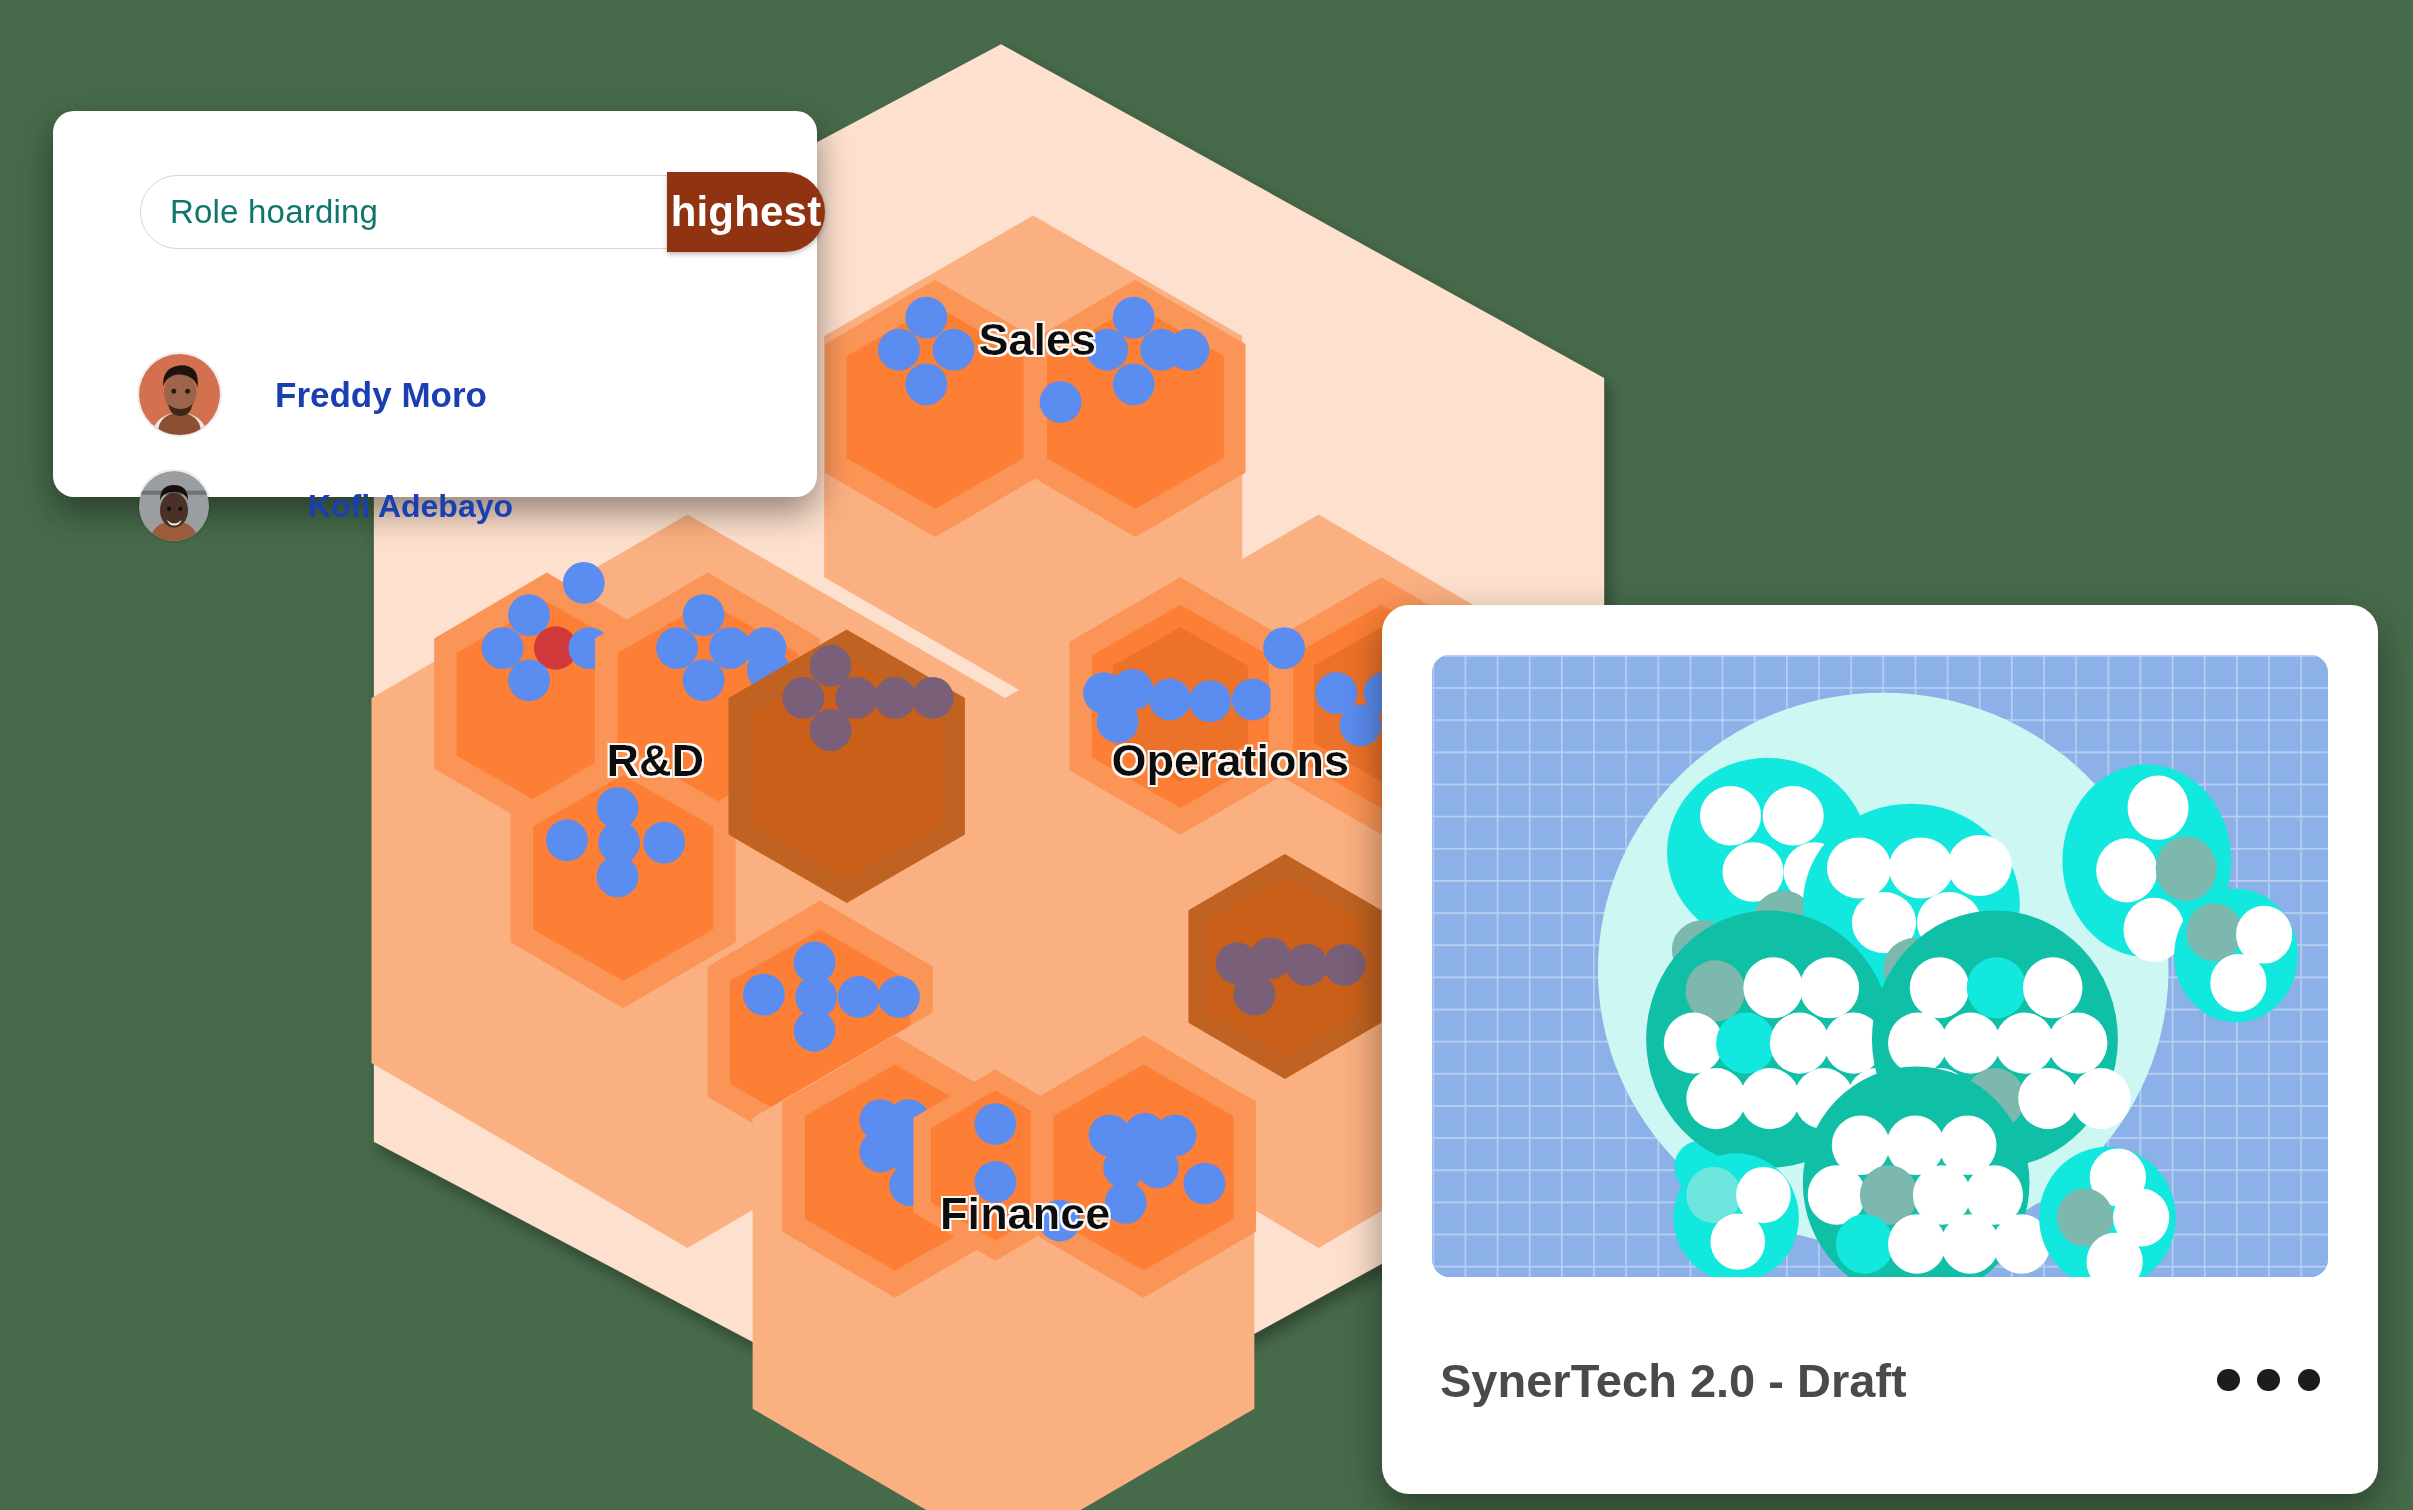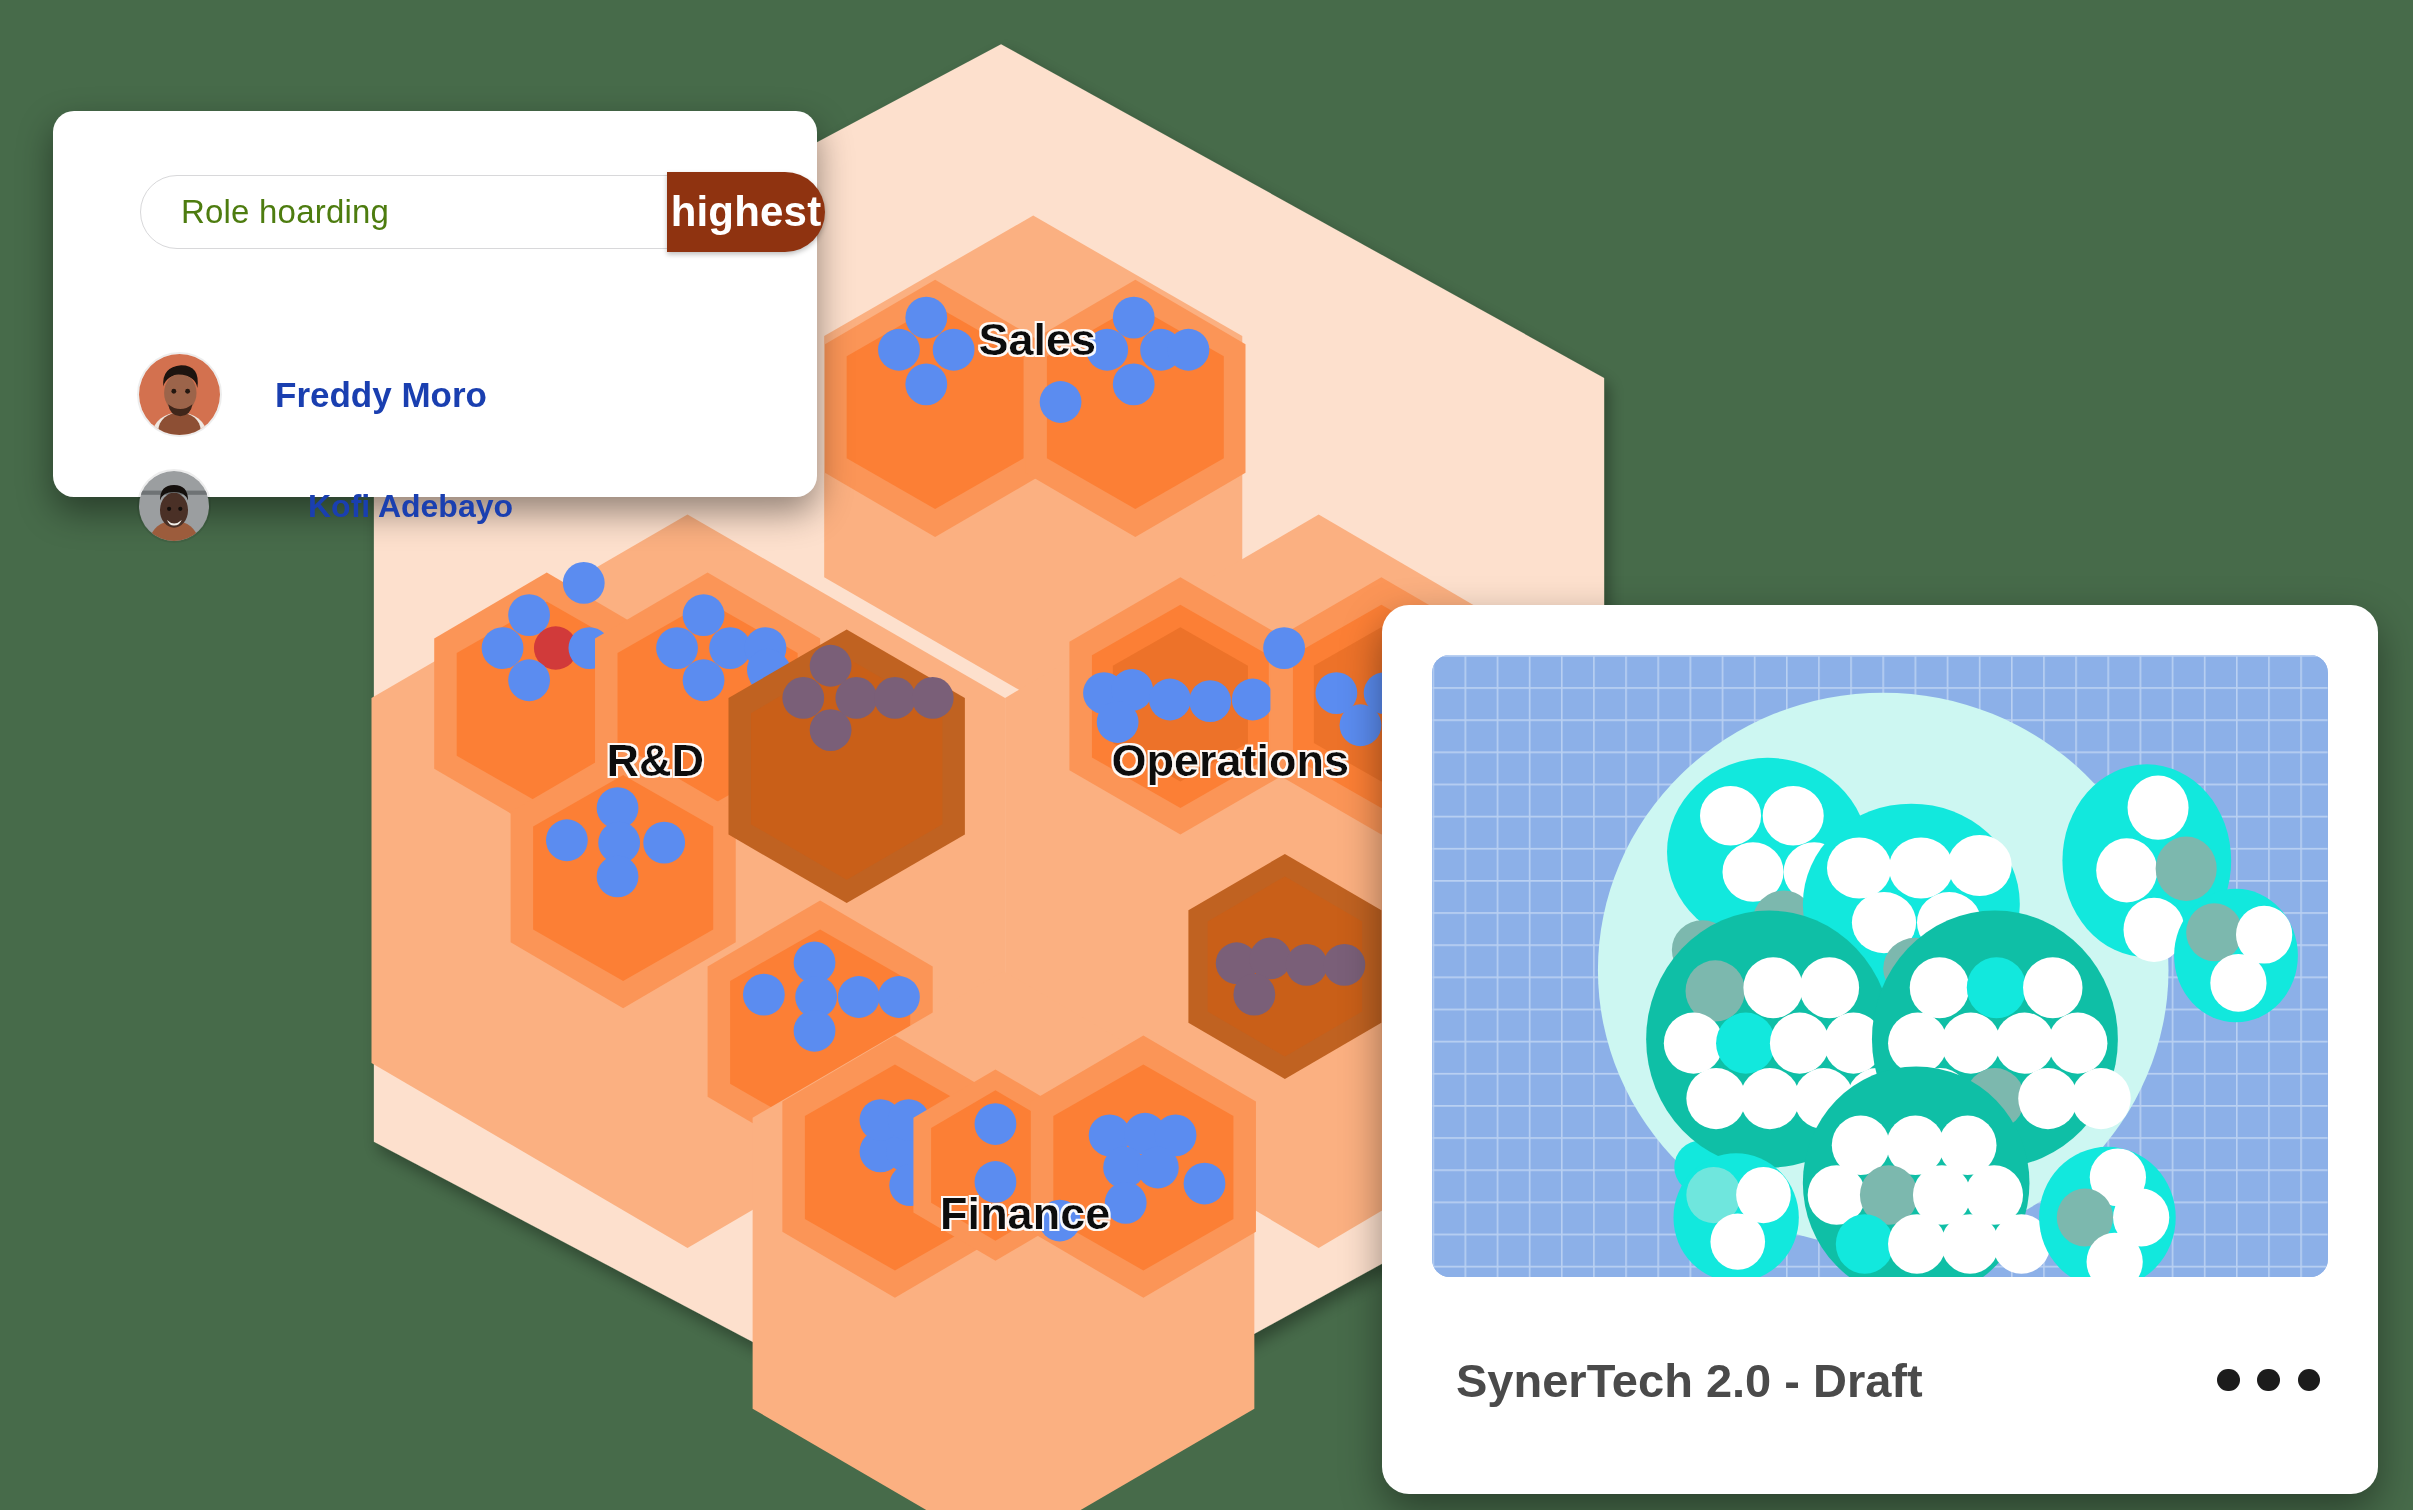--- a/index.html
+++ b/index.html
@@ -19,21 +19,21 @@
     background:#ffffff;border-radius:21px;
     box-shadow:0 14.5px 35px rgba(0,0,0,.42);
     z-index:40;
   }
   .search-row{
     position:absolute;left:87px;top:64px;width:595px;height:74px;
     border:1.6px solid #d8d8da;border-radius:37px;background:#fff;
     box-sizing:border-box;display:flex;align-items:center;
   }
   .search-value{
-    margin-left:40px;font-size:33px;color:#4d7c0f;letter-spacing:0.2px;
+    margin-left:29px;font-size:33px;color:#0f766e;letter-spacing:0.2px;
     white-space:nowrap;
   }
   .badge-highest{
     position:absolute;left:614px;top:61px;height:80px;min-width:158px;
     background:#8f3310;color:#ffffff;
     border-radius:0 42px 42px 0;
     display:flex;align-items:center;justify-content:center;
     font-size:42px;font-weight:bold;letter-spacing:0.2px;
     box-shadow:0 2.4px 5.6px rgba(0,0,0,.25);
   }
@@ -59,21 +59,21 @@
     background:#ffffff;border-radius:27px;
     box-shadow:0 16px 40px rgba(0,0,0,.40);
     z-index:50;
   }
   .proj-thumb{
     position:absolute;left:50px;top:50px;width:896px;height:622px;
     border-radius:17.7px;overflow:hidden;
     background:#8cb0e8;
   }
   .proj-footer{
-    position:absolute;left:16px;right:0;bottom:0;height:201px;
+    position:absolute;left:0;right:0;bottom:0;height:201px;
     display:flex;align-items:center;justify-content:space-between;
     padding:0 58px 27px 58px;box-sizing:border-box;
   }
   .proj-title{
     font-size:47px;font-weight:bold;color:#4a4a4a;white-space:nowrap;
   }
   .proj-menu{display:flex;gap:17.7px;align-items:center;cursor:pointer;}
   .proj-menu i{width:22.5px;height:22.5px;border-radius:50%;background:#1c1c1c;display:block;}
 
   svg{display:block;}

